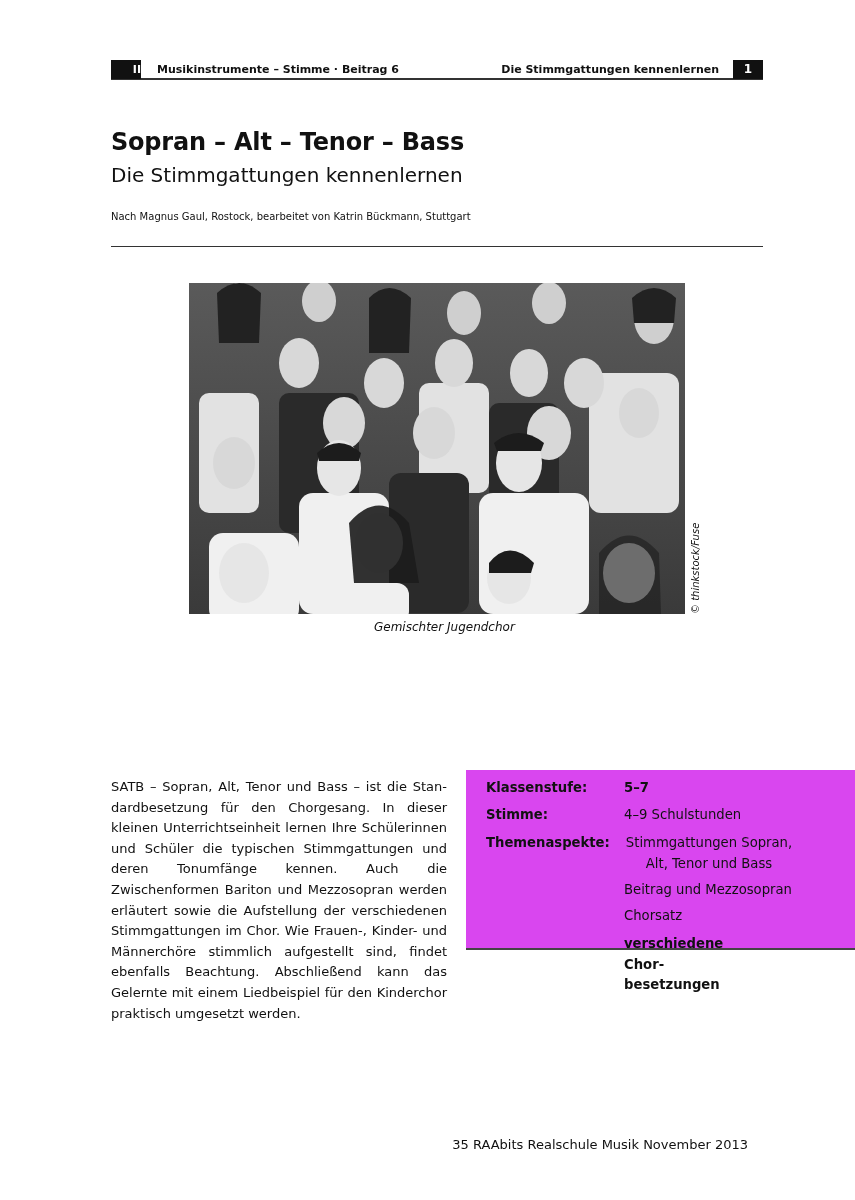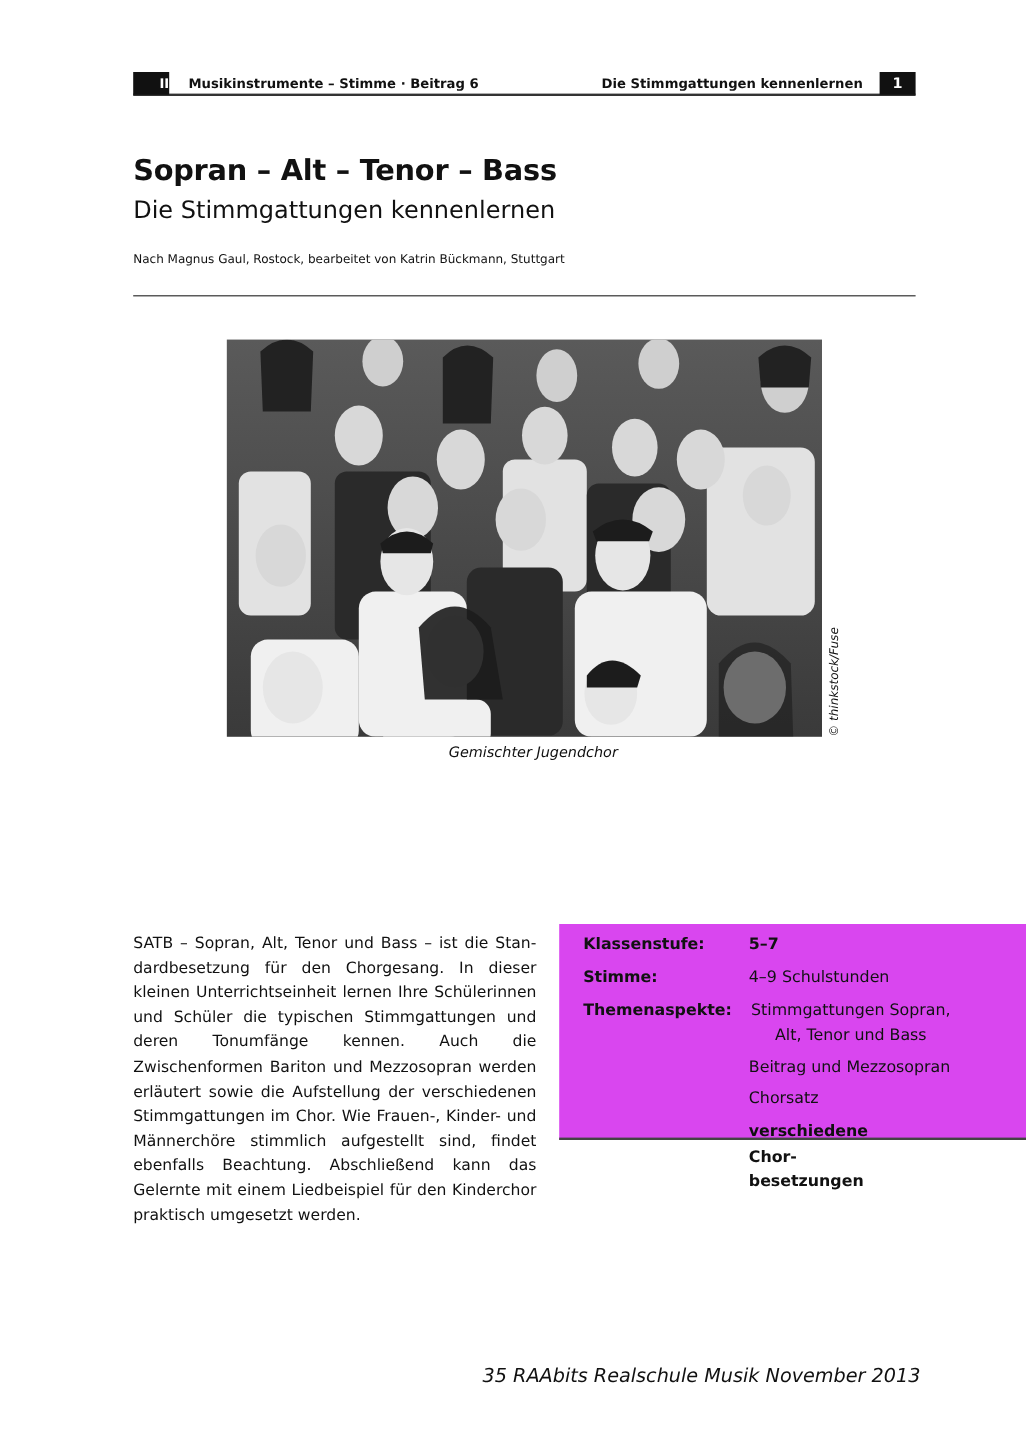--- a/index.html
+++ b/index.html
@@ -23,21 +23,21 @@
     .credit { position: absolute; left: 690px; top: 614px; font-size: 10px; font-style: italic; transform-origin: 0 0; transform: rotate(-90deg); white-space: nowrap; }
 
     .body-text { position: absolute; left: 111px; top: 777px; width: 336px; font-size: 13px; line-height: 20.6px; text-align: justify; hyphens: manual; }
 
     .info-box { position: absolute; left: 466px; top: 770px; width: 389px; height: 180px; background: #d946ef; border-bottom: 2px solid #444; }
     .info-row { position: absolute; left: 20px; font-size: 13.2px; line-height: 20.6px; }
     .info-label { position: absolute; left: 0; font-weight: bold; white-space: nowrap; }
     .info-value { position: absolute; left: 138px; width: 220px; }
     .info-value.bold { font-weight: bold; }
 
-    .footer { position: absolute; right: 88px; top: 1137px; font-size: 16px; font-style: italic; }
+    .footer { position: absolute; right: 107px; top: 1137px; font-size: 13px; }
   </style>
 </head>
 <body>
 
 <div class="header">
   <div class="chap">II</div>
   <div class="left-title">Musikinstrumente – Stimme · Beitrag 6</div>
   <div class="right-title">Die Stimmgattungen kennenlernen</div>
   <div class="pgnum">1</div>
 </div>

